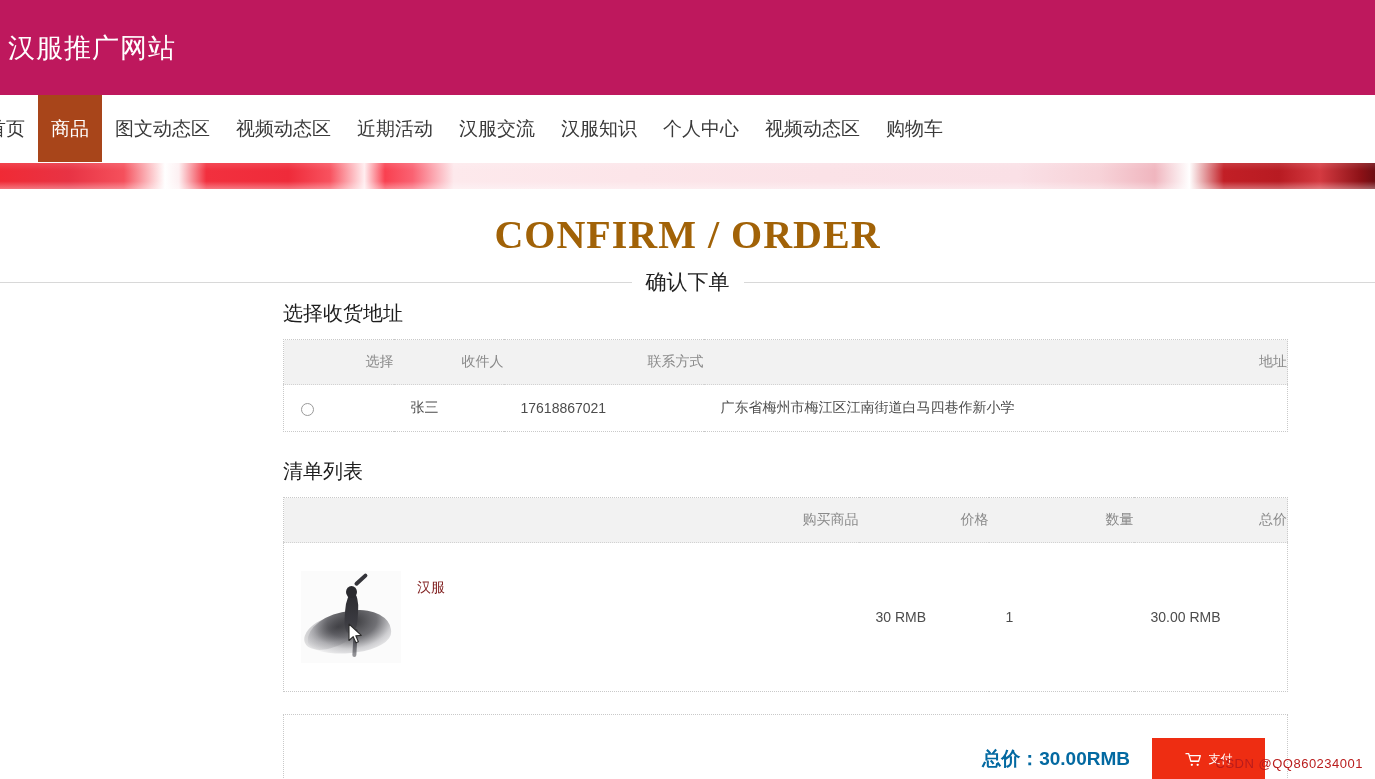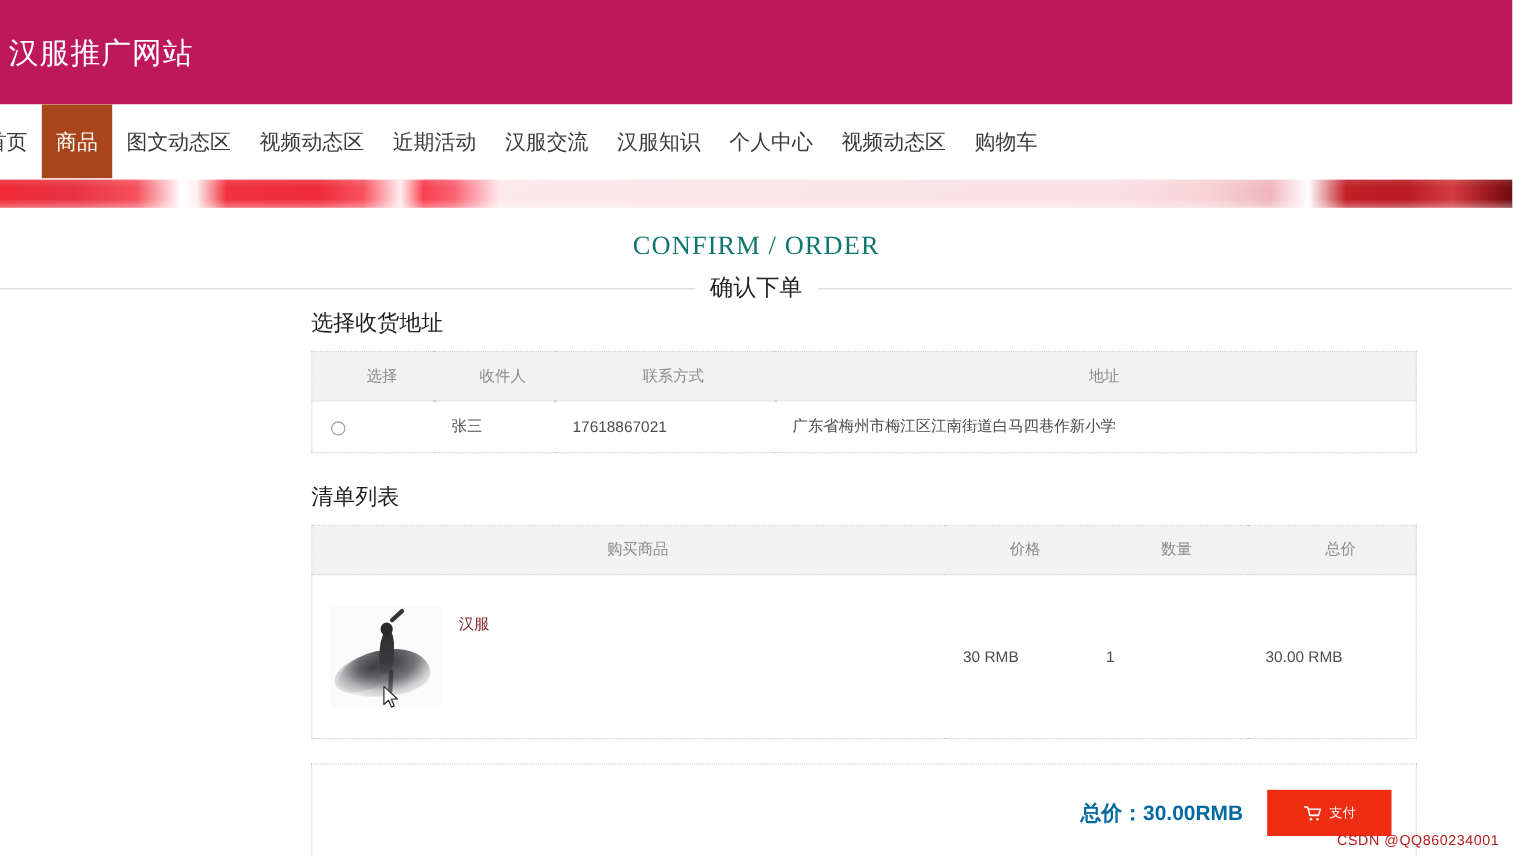--- a/index.html
+++ b/index.html
@@ -86,23 +86,24 @@
     height: 590px;
   }
 
   
   .order-title-block {
     text-align: center;
     padding-top: 22px;
   }
   .order-title-en {
     font-family: "Liberation Serif", "DejaVu Serif", serif;
-    font-size: 24px;
-    color: #0f766e;
+    font-size: 40px;
+    color: #a16207;
     letter-spacing: 1px;
+    font-weight: bold;
   }
   .order-subtitle-wrap {
     position: relative;
     margin-top: 6px;
     height: 36px;
   }
   .order-subtitle-rule {
     position: absolute;
     left: 0; right: 0;
     top: 18px;
@@ -135,21 +136,21 @@
     width: 100%;
     border-collapse: collapse;
     border: 1px dotted #c9c9c9;
     table-layout: fixed;
   }
   .data-table thead th {
     background: #f2f2f2;
     font-weight: normal;
     font-size: 14px;
     color: #8a8a8a;
-    text-align: center;
+    text-align: right;
     padding: 13px 0 13px 17px;
     border-bottom: 1px dotted #d2d2d2;
   }
   .data-table tbody td {
     font-size: 14px;
     color: #4c4c4c;
     padding: 14px 0 14px 17px;
     background: #ffffff;
   }
 

